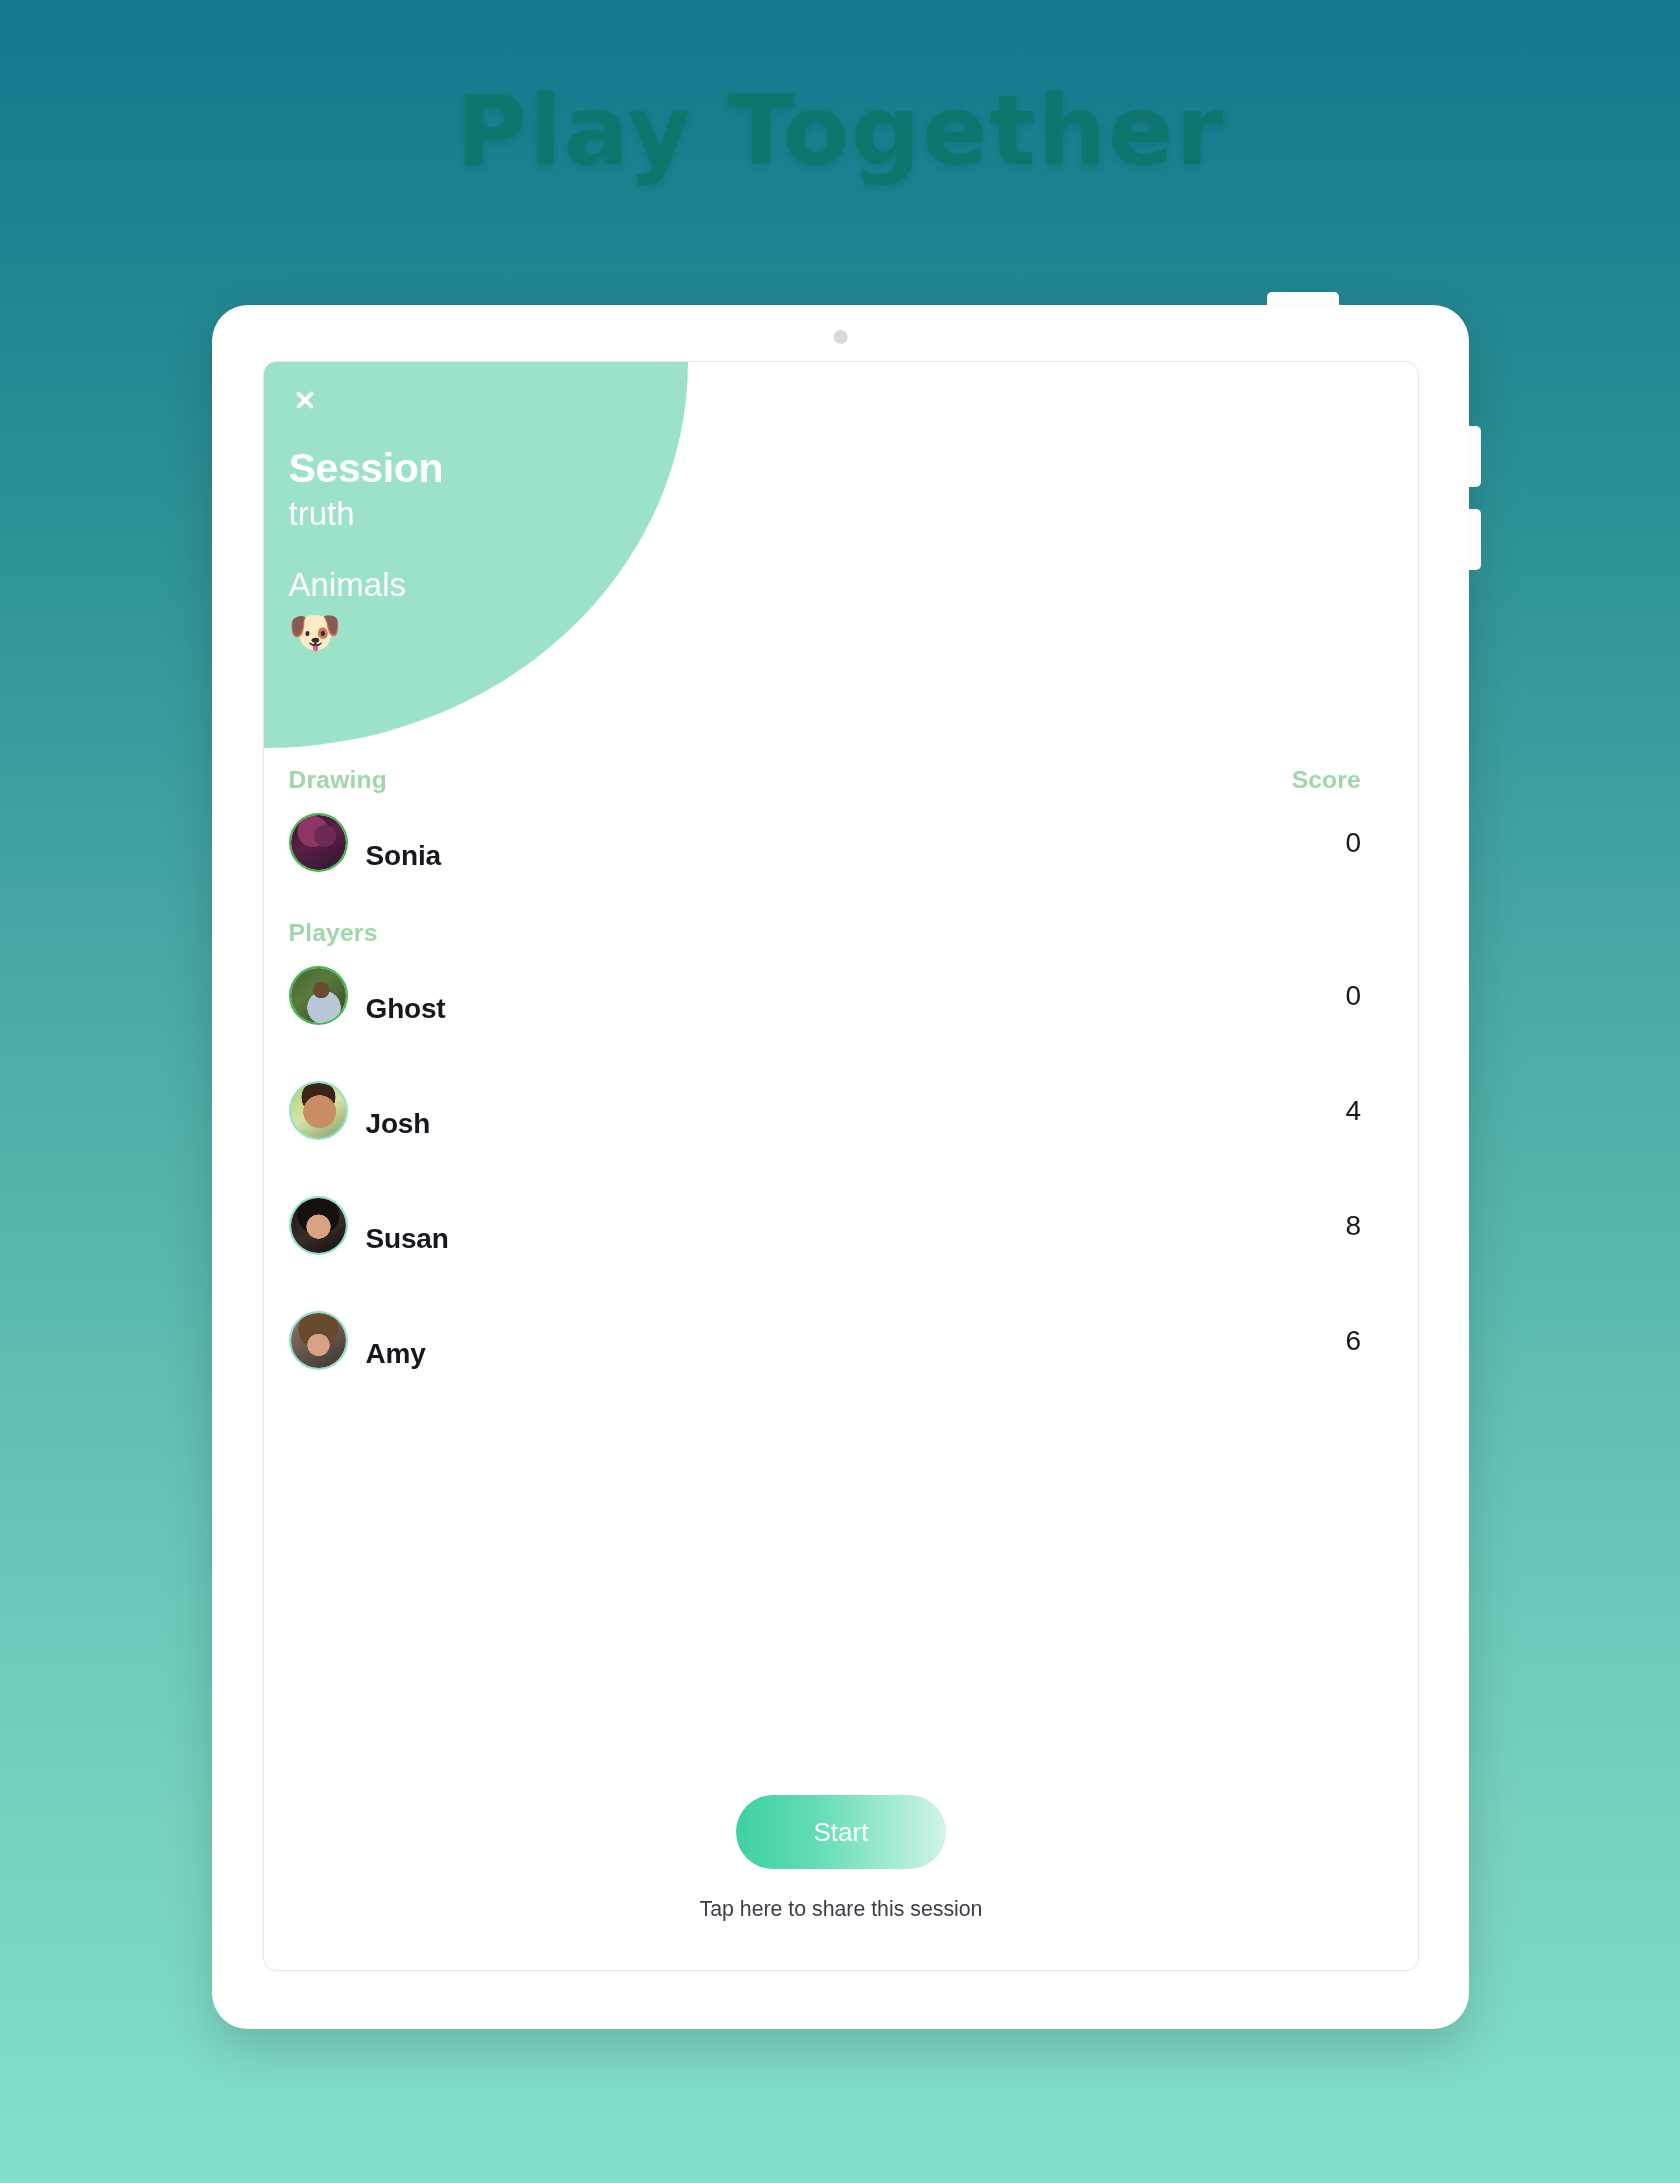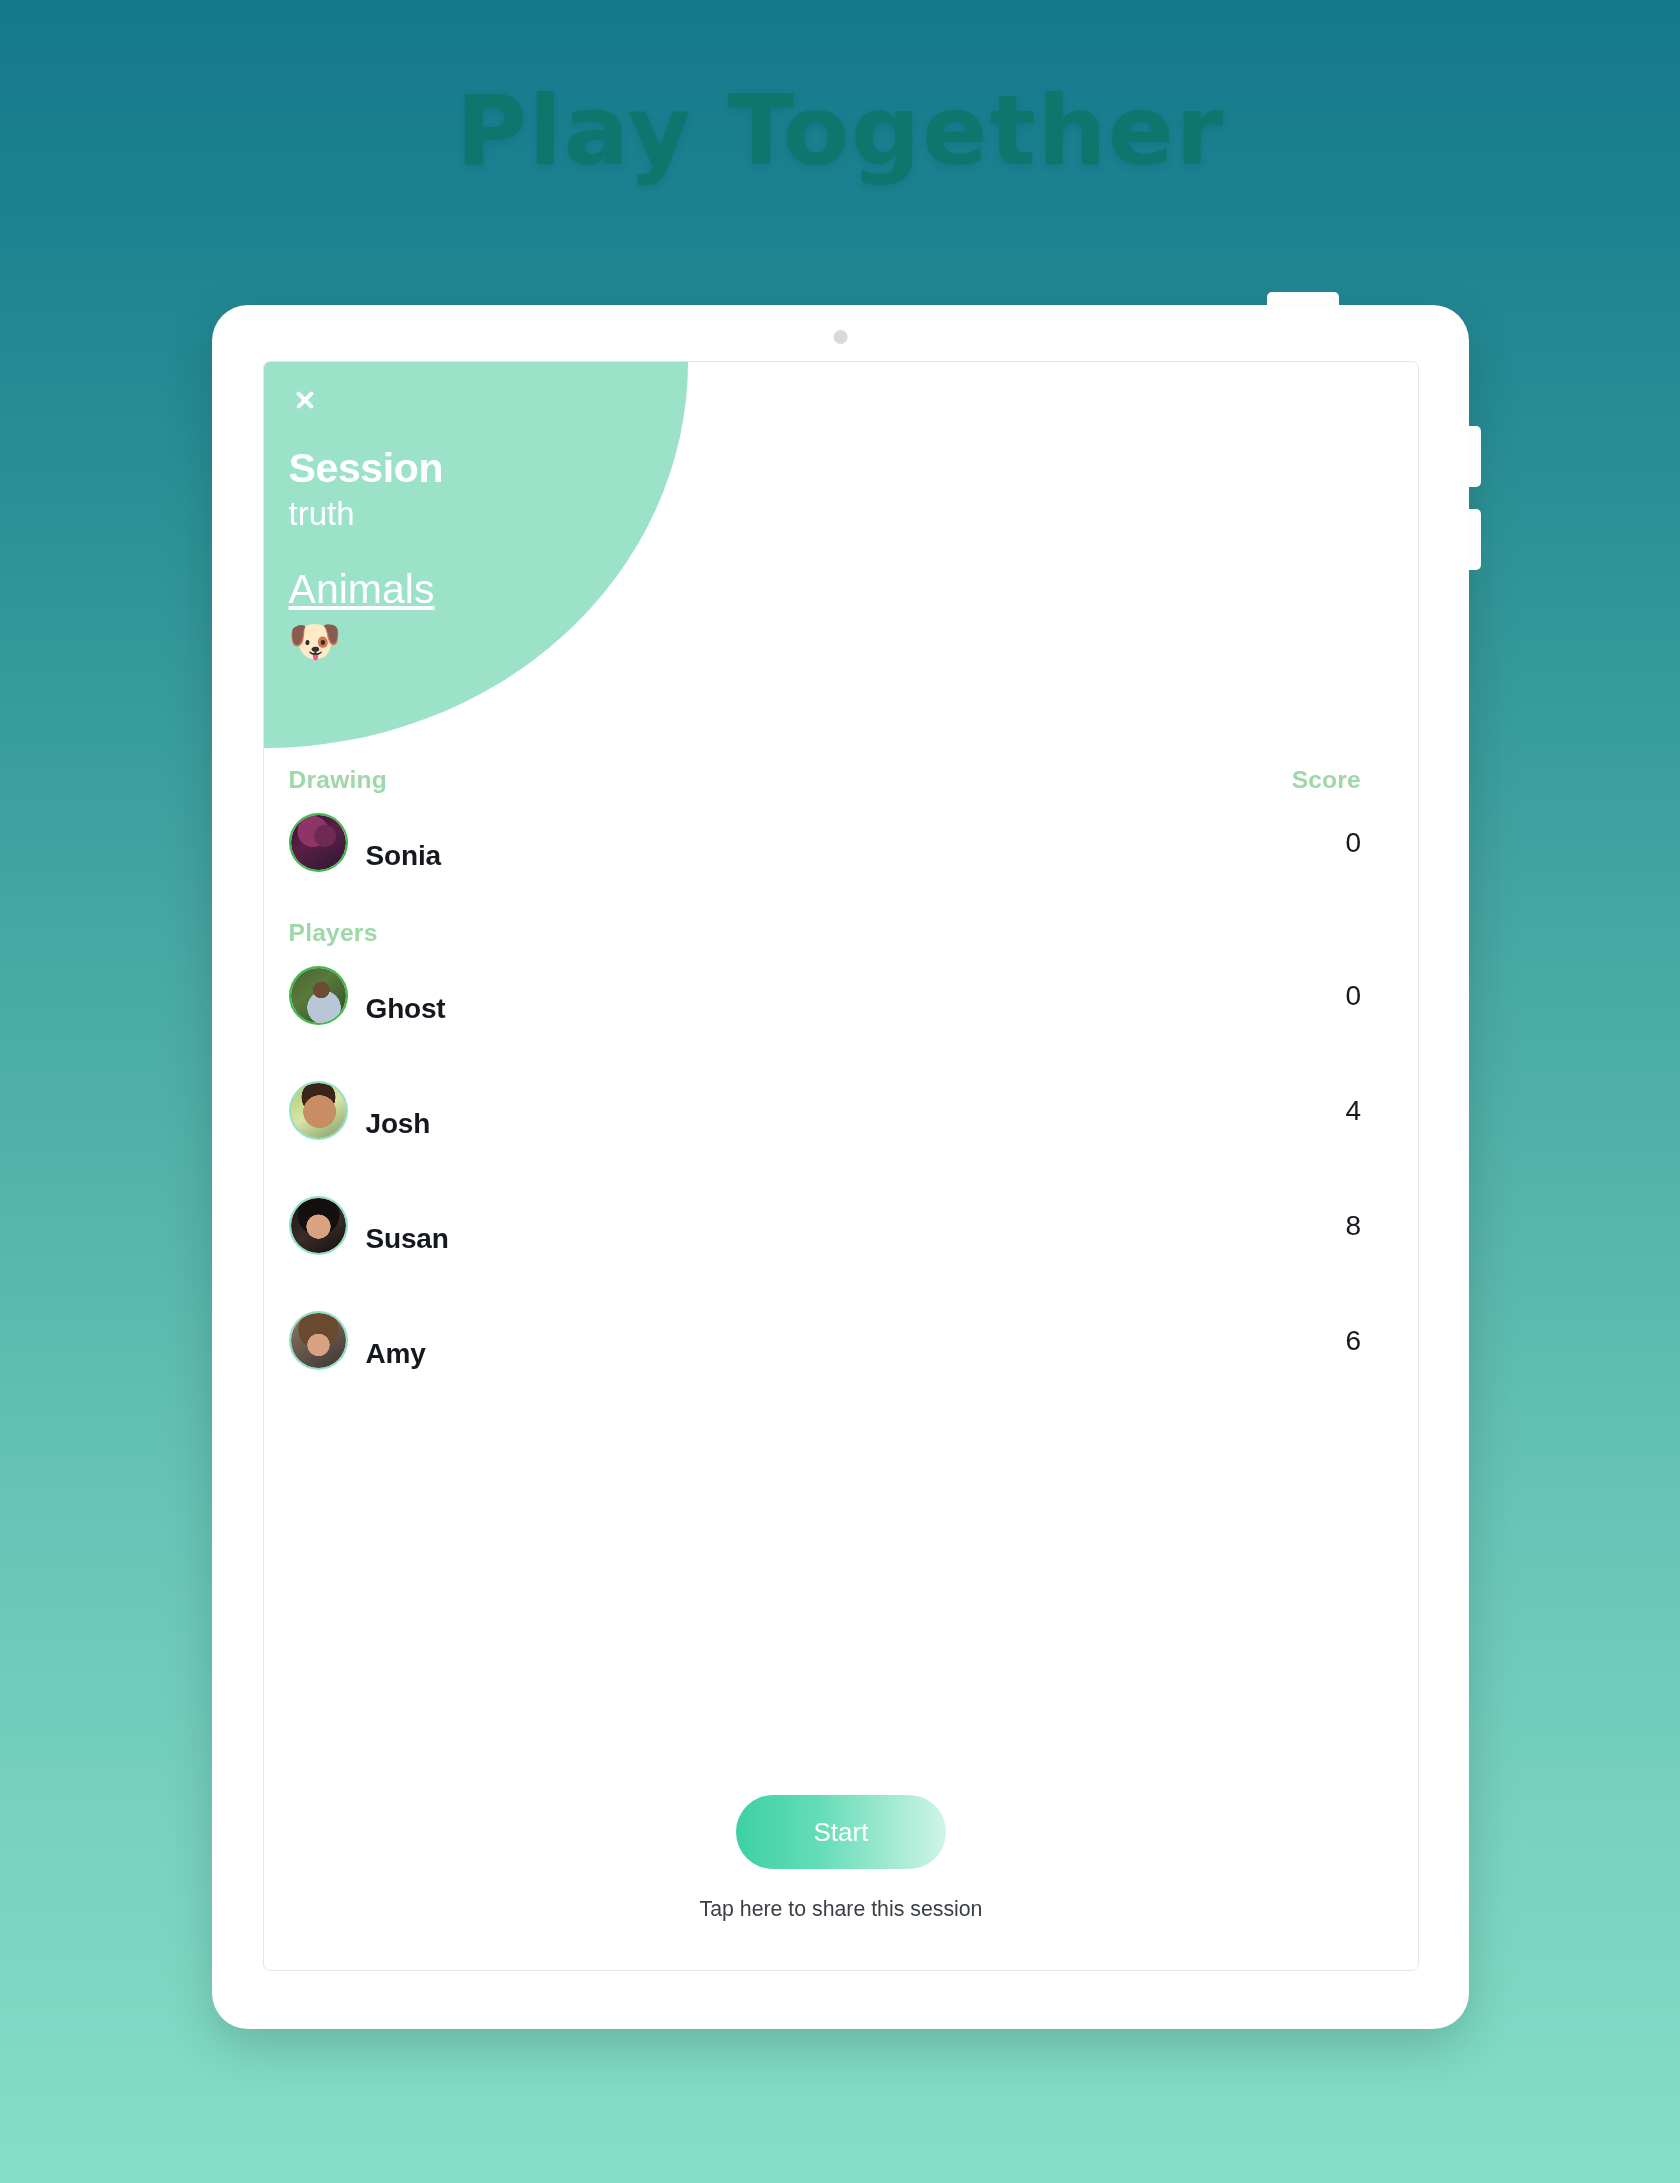--- a/index.html
+++ b/index.html
@@ -76,21 +76,21 @@
     background:#dadada;
   }
 
   
   .app-card {
     position:absolute;
     left:51px; top:56px;
     width:1156px; height:1610px;
     background:#ffffff;
     border:0.8px solid #e6e6e6;
-    border-radius:7px;
+    border-radius:13px;
     overflow:hidden;
   }
 
   
   .session-header {
     position:absolute;
     left:0; top:0;
     width:424px; height:386px;
     background:#9ce2c8;
     border-bottom-right-radius:100% 100%;
@@ -130,24 +130,23 @@
   .session-subtitle {
     margin-top:4.9px;
     color:#ffffff;
     font-size:33px;
     font-weight:400;
     line-height:1.15;
   }
   .session-category {
     margin-top:33px;
     color:#ffffff;
-    font-size:41px;
+    font-size:33px;
     font-weight:400;
     line-height:1.15;
-    text-decoration:underline;
   }
   .session-emoji {
     margin-top:4.9px;
     font-size:43px;
     line-height:1.1;
     font-family:"DejaVu Sans", sans-serif;
   }
 
   
   .list-body {

